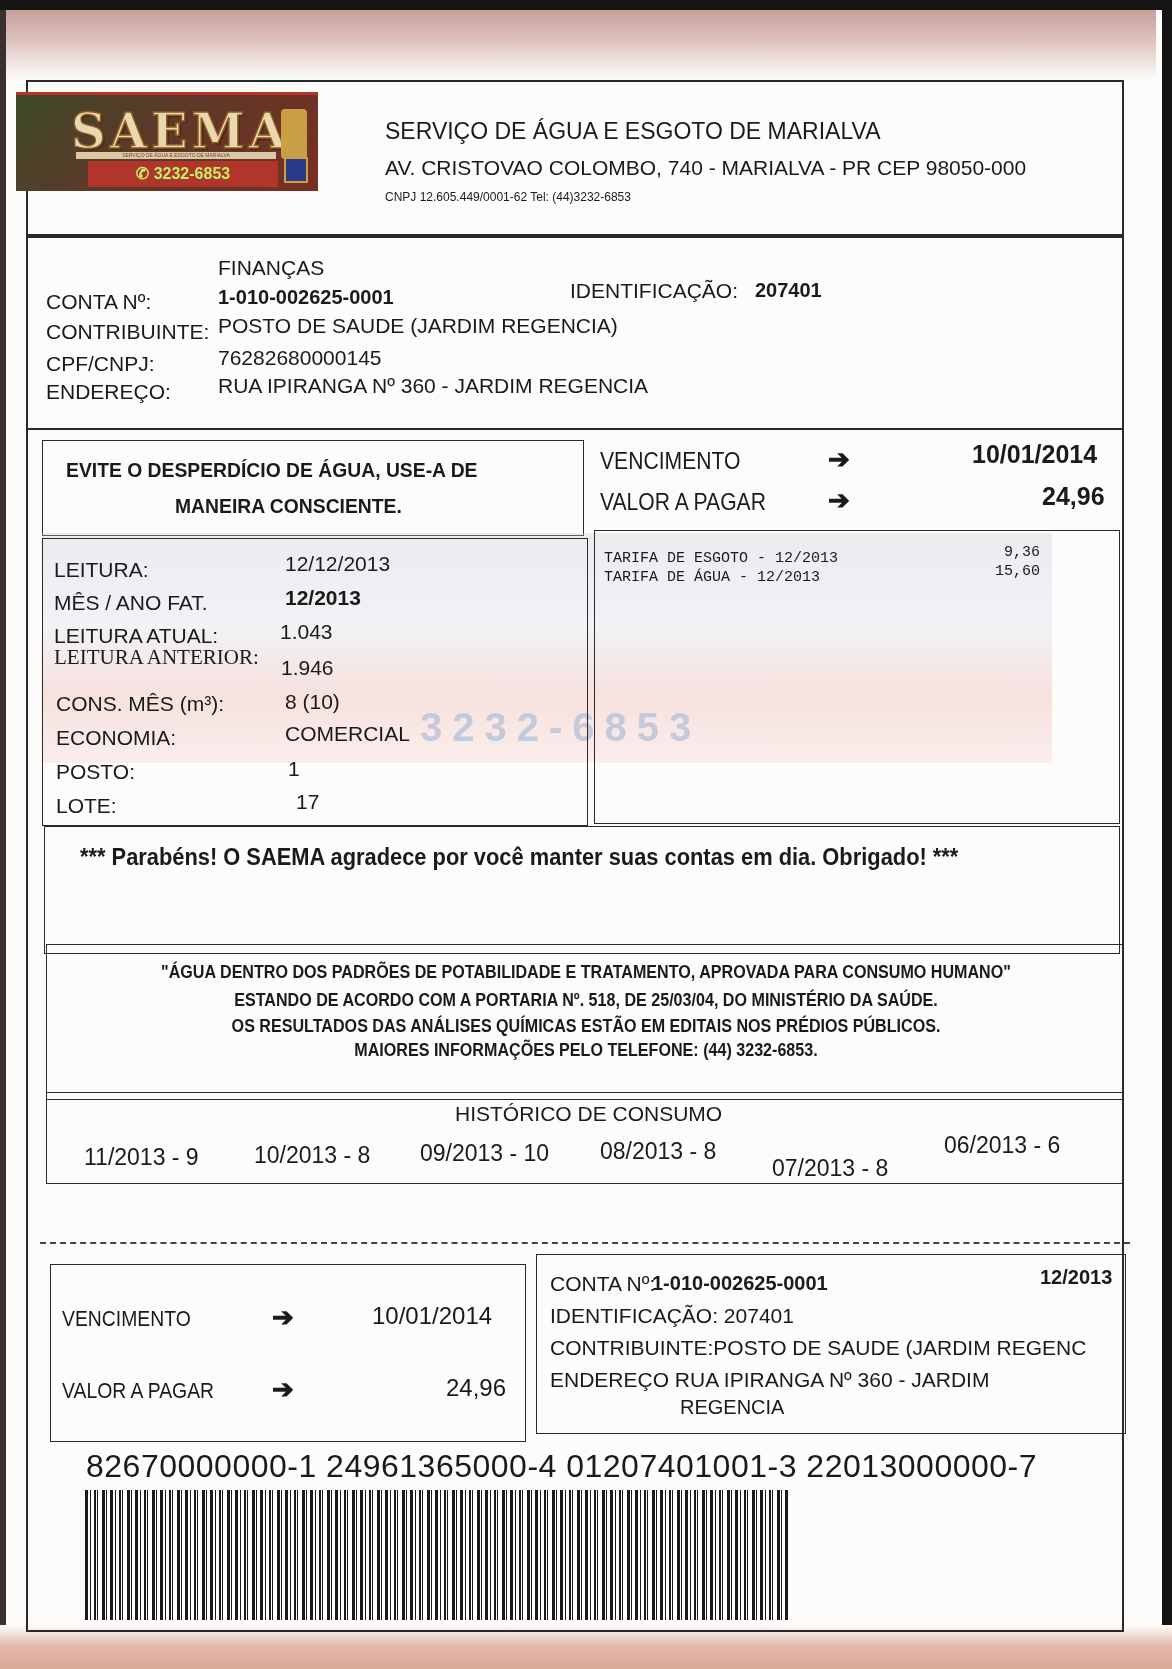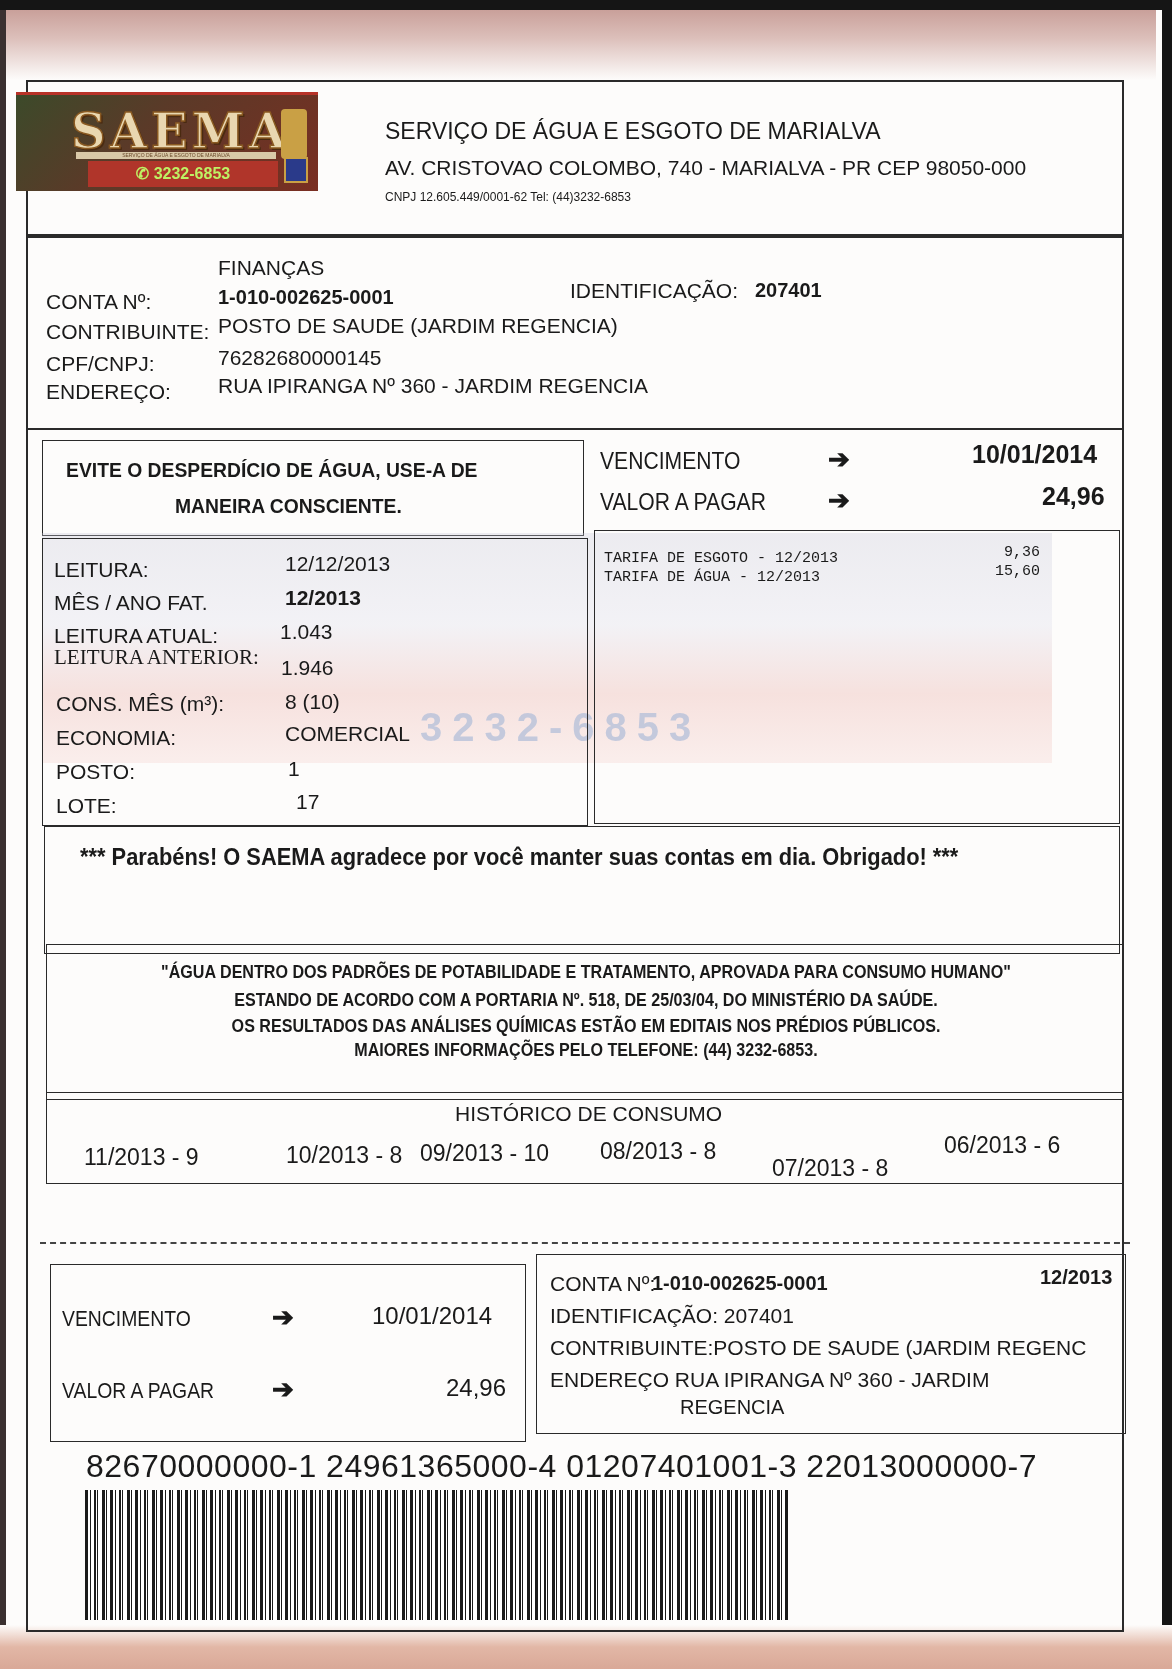--- a/index.html
+++ b/index.html
@@ -137,21 +137,21 @@
 
 <div class="box" style="left:46px;top:944px;width:1078px;height:156px;"></div>
 <div class="abs potab" style="left:46px;top:962px;">"ÁGUA DENTRO DOS PADRÕES DE POTABILIDADE E TRATAMENTO, APROVADA PARA CONSUMO HUMANO"</div>
 <div class="abs potab" style="left:46px;top:990px;">ESTANDO DE ACORDO COM A PORTARIA Nº. 518, DE 25/03/04, DO MINISTÉRIO DA SAÚDE.</div>
 <div class="abs potab" style="left:46px;top:1016px;">OS RESULTADOS DAS ANÁLISES QUÍMICAS ESTÃO EM EDITAIS NOS PRÉDIOS PÚBLICOS.</div>
 <div class="abs potab" style="left:46px;top:1040px;">MAIORES INFORMAÇÕES PELO TELEFONE: (44) 3232-6853.</div>
 
 <div class="box" style="left:46px;top:1092px;width:1078px;height:92px;"></div>
 <div class="abs hist-title" style="left:455px;top:1102px;">HISTÓRICO DE CONSUMO</div>
 <div class="abs hist-item" style="left:84px;top:1144px;">11/2013 - 9</div>
-<div class="abs hist-item" style="left:254px;top:1142px;margin-left:32px;">10/2013 - 8</div>
+<div class="abs hist-item" style="left:254px;top:1142px;">10/2013 - 8</div>
 <div class="abs hist-item" style="left:420px;top:1140px;">09/2013 - 10</div>
 <div class="abs hist-item" style="left:600px;top:1138px;">08/2013 - 8</div>
 <div class="abs hist-item" style="left:772px;top:1134px;margin-top:21px;">07/2013 - 8</div>
 <div class="abs hist-item" style="left:944px;top:1132px;">06/2013 - 6</div>
 
 <div class="dashed"></div>
 
 <div class="box" style="left:50px;top:1264px;width:476px;height:178px;"></div>
 <div class="abs stub-lbl" style="left:62px;top:1306px;">VENCIMENTO</div>
 <div class="abs arrow" style="left:272px;top:1302px;">➔</div>

